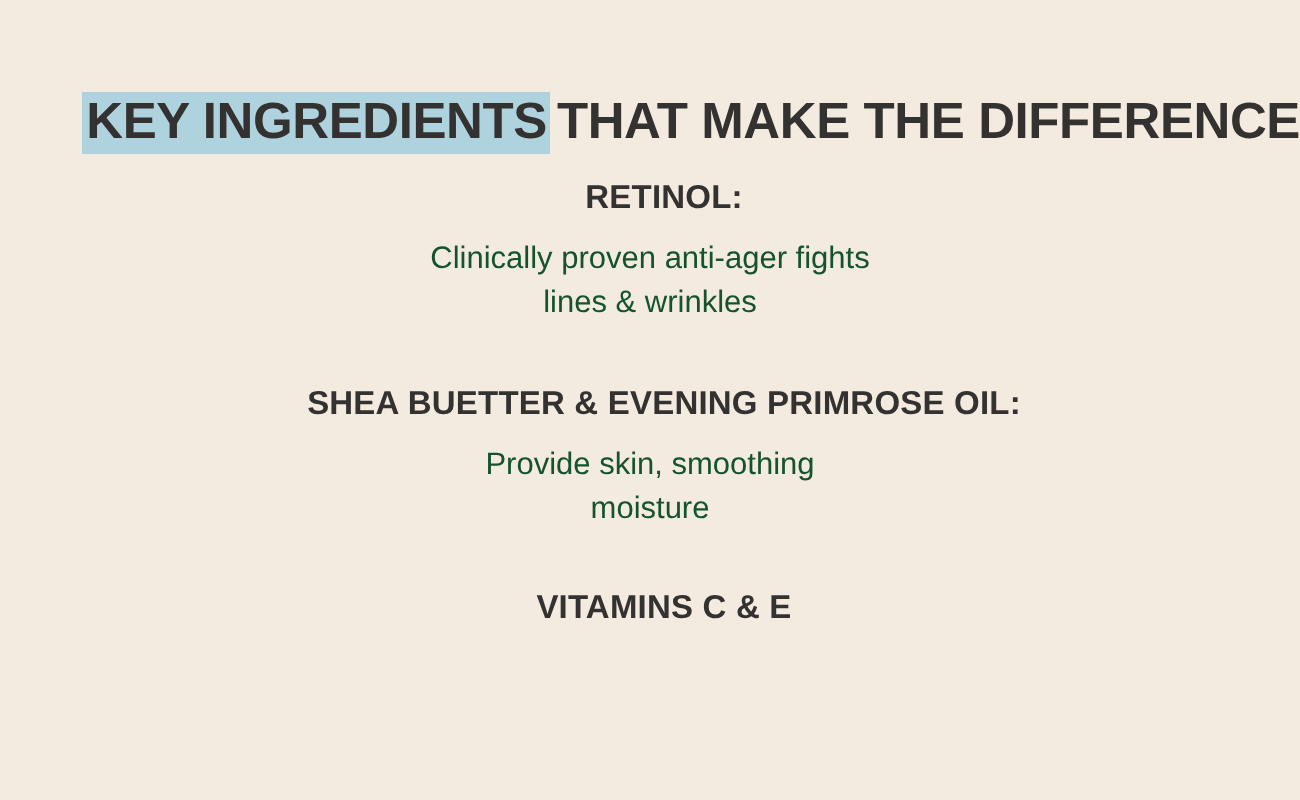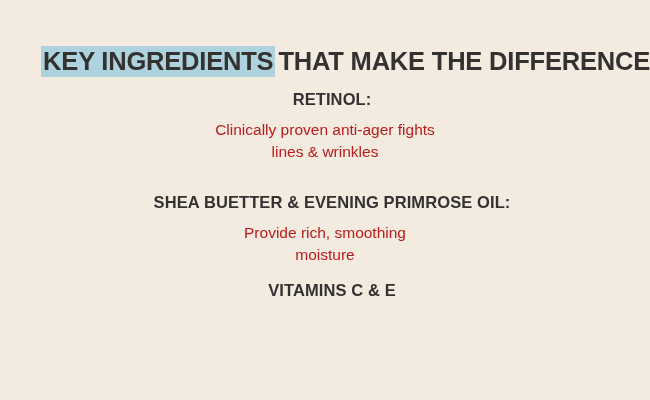--- a/index.html
+++ b/index.html
@@ -74,50 +74,50 @@
     letter-spacing: 0.1px;
     line-height: 22px;
     margin: 0 0 9px 0;
     white-space: nowrap;
     padding-left: 14px;
   }
 
   .ingredient-desc {
     font-size: 15.5px;
     font-weight: normal;
-    color: #b91c1c;
+    color: #14532d;
     line-height: 21.5px;
     margin: 0;
     white-space: pre-line;
   }
 
   
   .ingredient.block-1 { margin-bottom: 29px; }
-  .ingredient.block-2 { margin-bottom: 14px; text-align: center; }
+  .ingredient.block-2 { margin-bottom: 28px; text-align: center; }
 </style>
 </head>
 <body>
 
 <div class="slide">
 
   <h1 class="banner-heading">
     <span class="highlight">KEY INGREDIENTS</span><span class="plain">THAT MAKE THE DIFFERENCE</span>
   </h1>
 
   <div class="ingredient-list">
 
     <div class="ingredient block-1">
       <div class="ingredient-title">RETINOL:</div>
       <div class="ingredient-desc">Clinically proven anti-ager fights
 lines &amp; wrinkles</div>
     </div>
 
     <div class="ingredient block-2">
       <div class="ingredient-title">SHEA BUETTER &amp; EVENING PRIMROSE OIL:</div>
-      <div class="ingredient-desc">Provide rich, smoothing
+      <div class="ingredient-desc">Provide skin, smoothing
 moisture</div>
     </div>
 
     <div class="ingredient block-3">
       <div class="ingredient-title">VITAMINS C &amp; E</div>
     </div>
 
   </div>
 </div>
 

